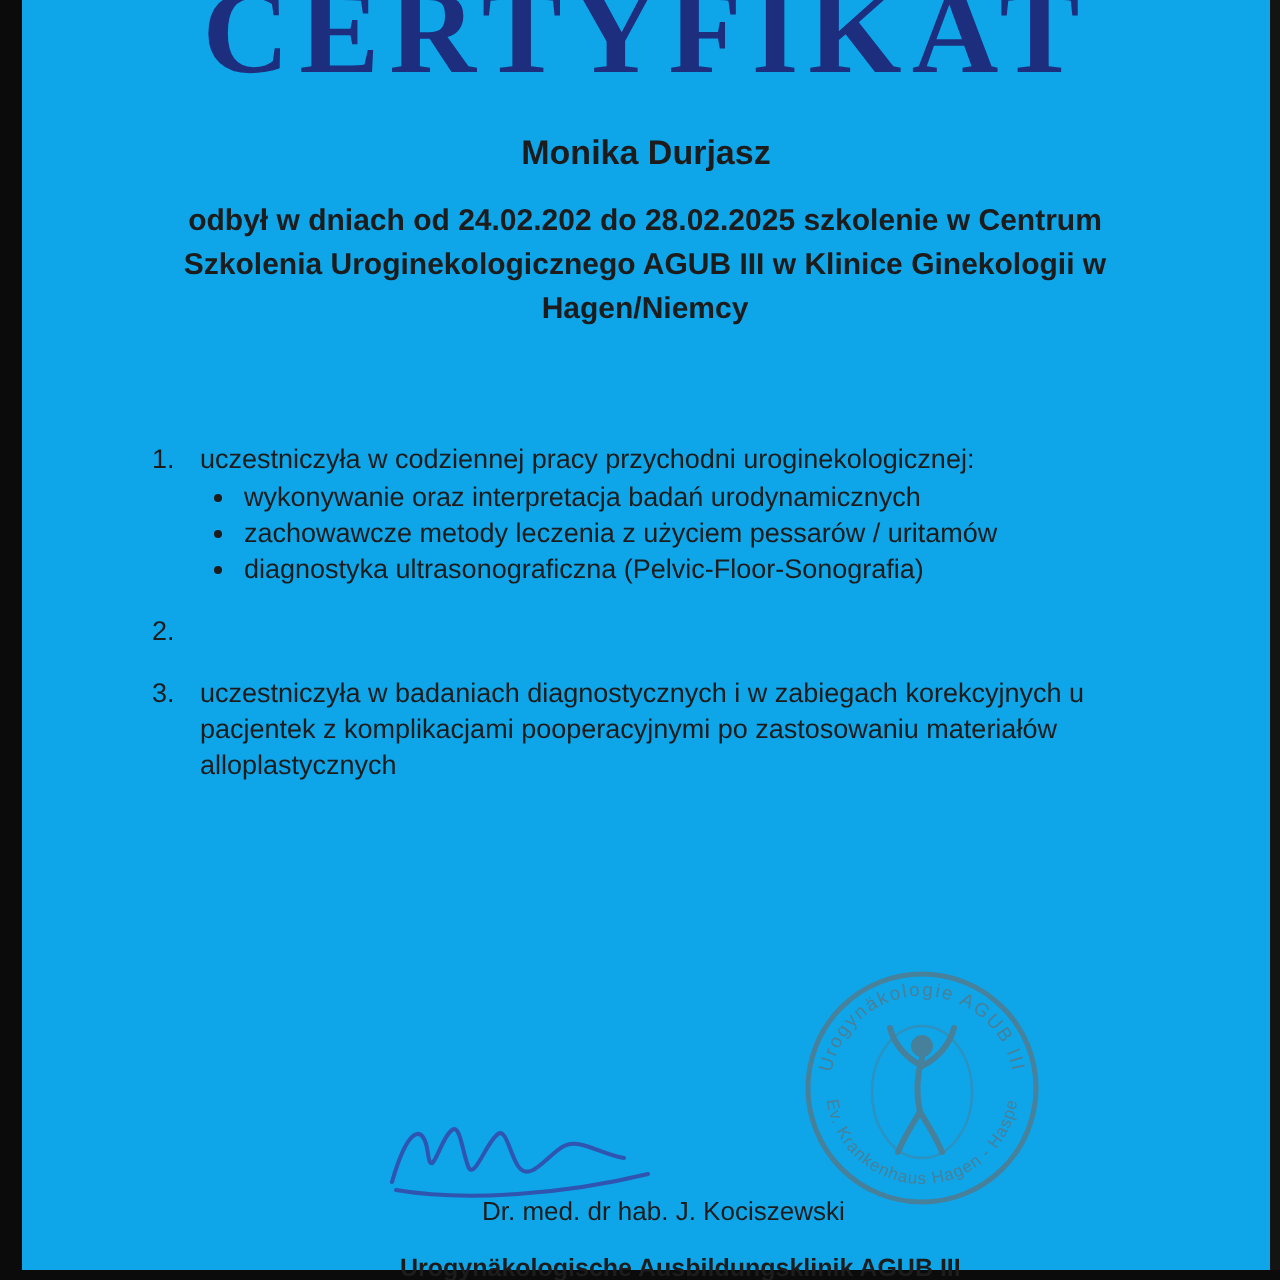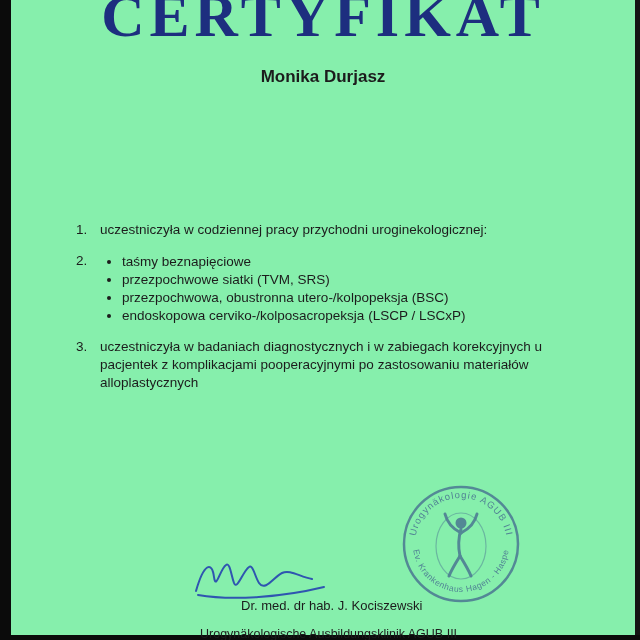--- a/index.html
+++ b/index.html
@@ -1,21 +1,21 @@
 <!DOCTYPE html>
 <html><head>
 <meta charset="utf-8">
 <style>
   html, body { margin: 0; padding: 0; }
   body { width: 640px; height: 640px; background: #e8e8e6; }
   .page {
     position: relative;
     width: 640px;
     height: 640px;
-    background: #86efac;
+    background: #0ea5e9;
     overflow: hidden;
     font-family: "Liberation Sans", sans-serif;
     color: #1c1c1c;
   }
   .edge-left  { position:absolute; left:0; top:0; width:11px; height:640px; background:#0b0b0b; }
   .edge-right { position:absolute; right:0; top:0; width:5px; height:640px; background:#141414; }
   .edge-bottom{ position:absolute; left:0; bottom:0; width:640px; height:5px; background:#0b0b0b; }
 
   .title {
     position: absolute;
@@ -66,56 +66,56 @@
   .item-bullets li { margin: 0; }
 
   .stamp { position: absolute; left: 400px; top: 483px; width: 122px; height: 122px; }
   .signature { position: absolute; left: 188px; top: 553px; width: 145px; height: 46px; }
   .sig-name { position: absolute; left: 200px; top: 598px; font-size: 13px; margin-left: 41px; }
   .sig-org  { position: absolute; left: 200px; top: 613px; font-size: 13px; }
   .footer-line {
     position: absolute;
     left: 200px; top: 627px;
     font-size: 12.5px;
-    font-weight: normal;
+    font-weight: bold;
   }
 </style>
 </head>
 <body>
 
 <div class="page">
 
   <div class="edge-left"></div>
   <div class="edge-right"></div>
   <div class="edge-bottom"></div>
 
   <div class="title">CERTYFIKAT</div>
 
   <div class="recipient">Monika Durjasz</div>
 
+  <div class="intro">odbył w dniach od 24.02.202 do 28.02.2025 szkolenie w Centrum Szkolenia Uroginekologicznego AGUB III w Klinice Ginekologii w Hagen/Niemcy</div>
 
 
   <div class="list">
 
     <div class="item">
       <div class="item-num">1.</div>
       <div class="item-body">
         <div>uczestniczyła w codziennej pracy przychodni uroginekologicznej:</div>
+        <ul class="item-bullets">
+          <li>wykonywanie oraz interpretacja badań urodynamicznych</li>
+          <li>zachowawcze metody leczenia z użyciem pessarów / uritamów</li>
+          <li>diagnostyka ultrasonograficzna (Pelvic-Floor-Sonografia)</li>
+        </ul>
       </div>
     </div>
 
     <div class="item">
       <div class="item-num">2.</div>
       <div class="item-body">
-        <ul class="item-bullets">
-          <li>taśmy beznapięciowe</li>
-          <li>przezpochwowe siatki (TVM, SRS)</li>
-          <li>przezpochwowa, obustronna utero-/kolpopeksja (BSC)</li>
-          <li>endoskopowa cerviko-/kolposacropeksja (LSCP / LSCxP)</li>
-        </ul>
       </div>
     </div>
 
     <div class="item">
       <div class="item-num">3.</div>
       <div class="item-body">
         <div>uczestniczyła w badaniach diagnostycznych i w zabiegach korekcyjnych u pacjentek z komplikacjami pooperacyjnymi po zastosowaniu materiałów alloplastycznych</div>
       </div>
     </div>
 

